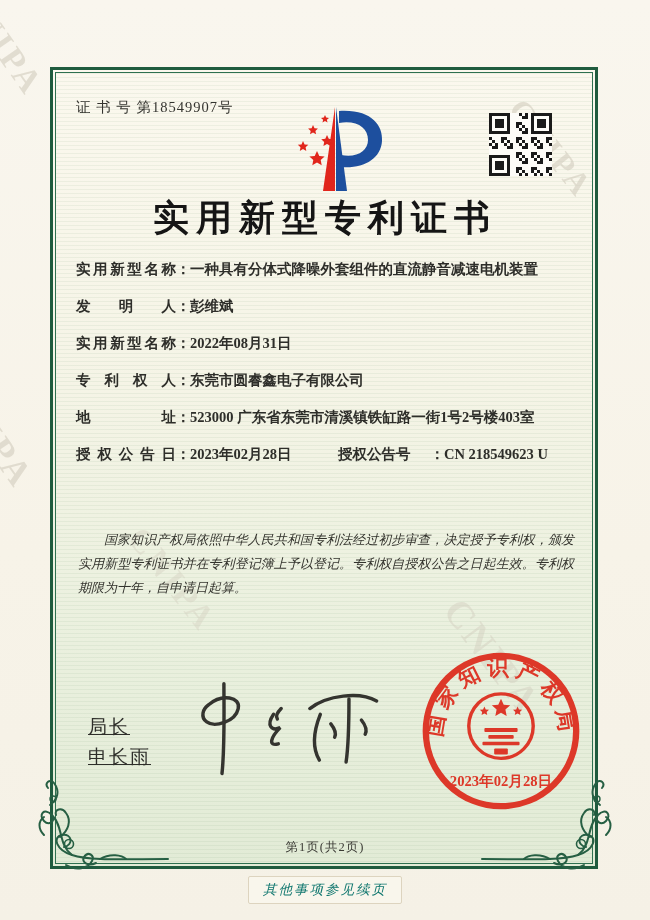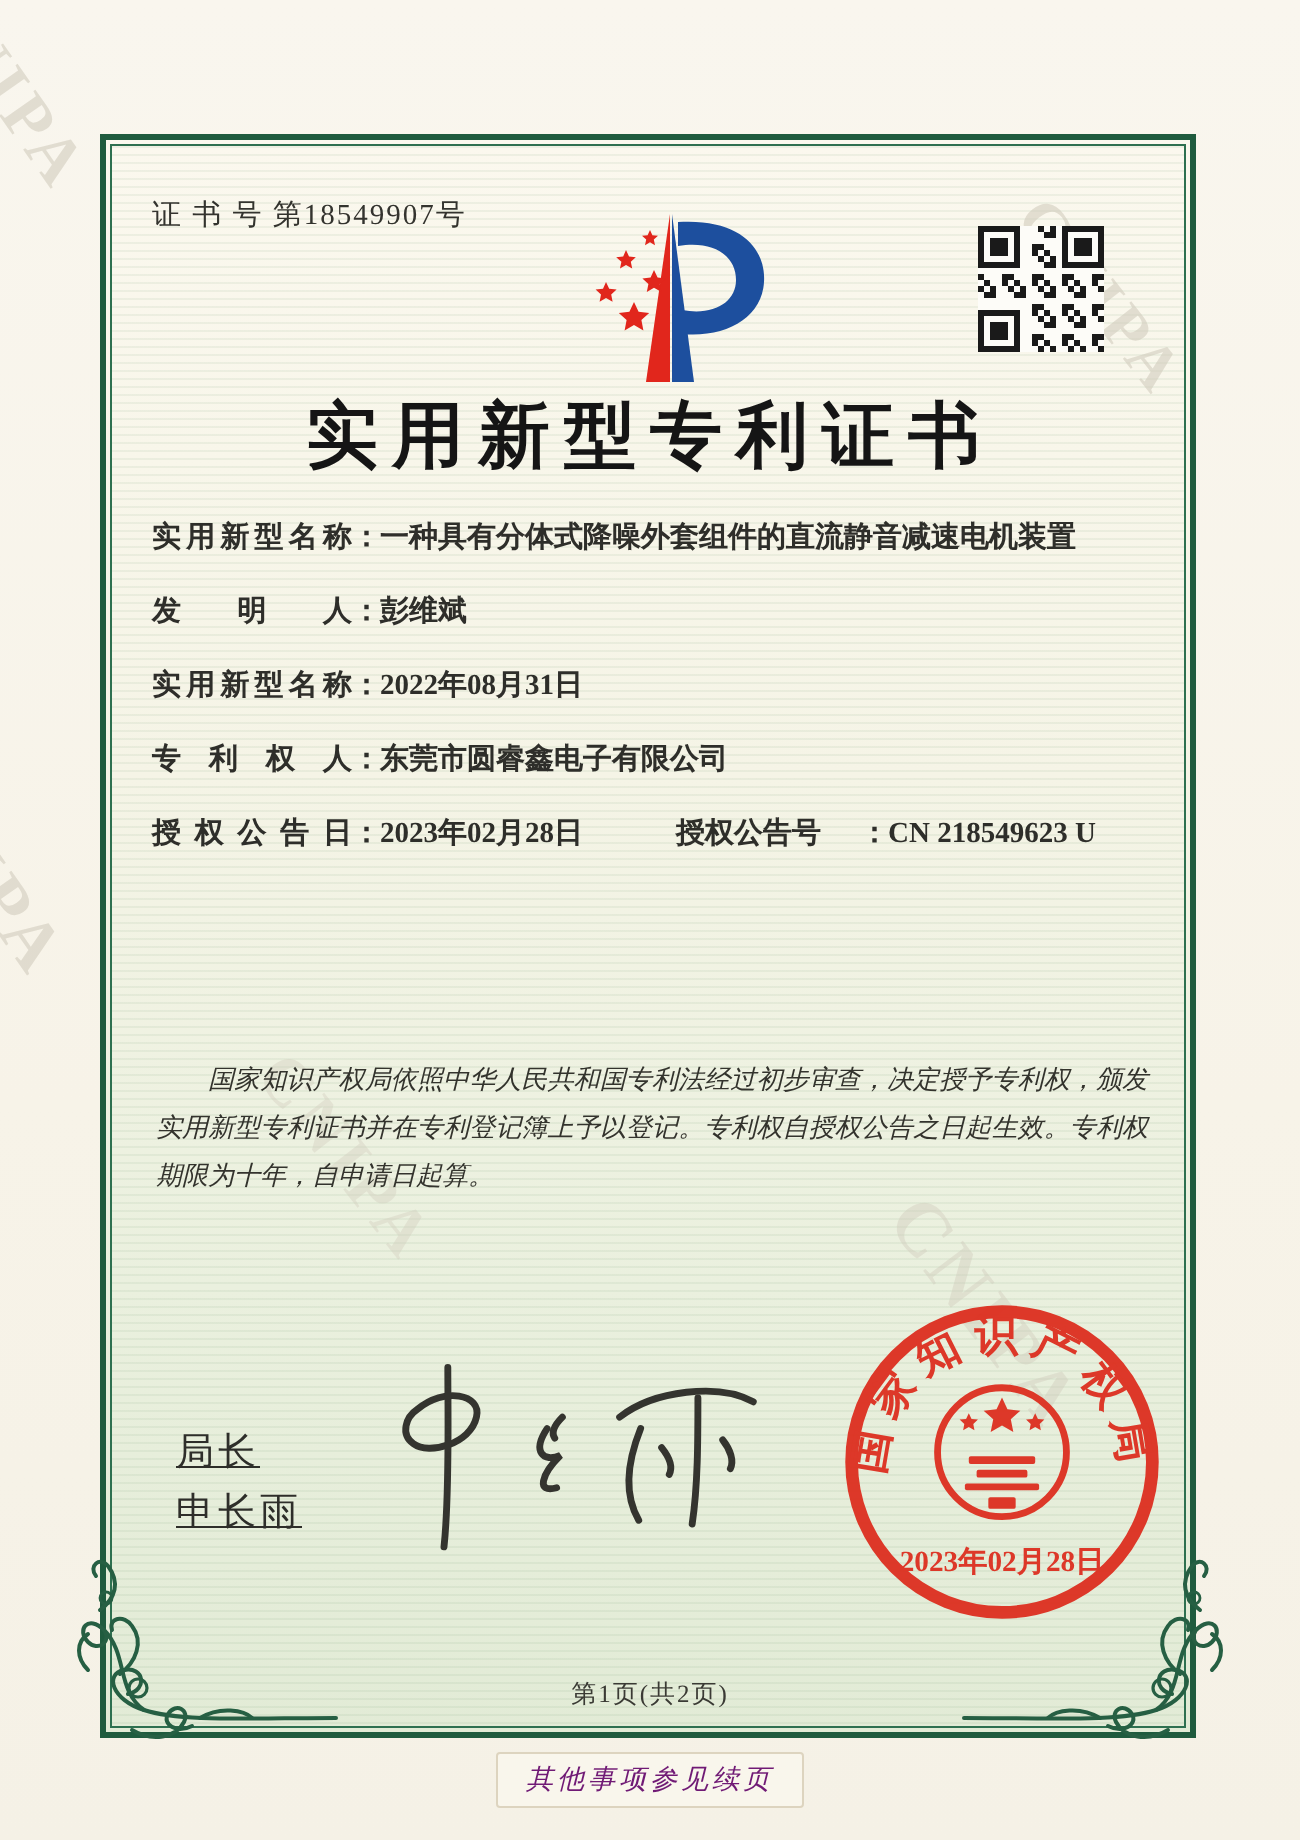--- a/index.html
+++ b/index.html
@@ -40,21 +40,21 @@
 
   .paras{position:absolute;left:78px;top:528px;width:496px;font-size:13px;line-height:1.85;font-style:italic;color:#33332d;text-align:justify;}
   .paras p{margin:0 0 6px 0;text-indent:2em;}
 
   .director{position:absolute;left:88px;top:712px;font-size:19px;color:#2e2e2a;line-height:30px;letter-spacing:2px;text-decoration:underline;}
   .signature{position:absolute;left:180px;top:678px;}
 
   .seal{position:absolute;left:418px;top:648px;opacity:.93;}
 
   .page-no{position:absolute;left:0;top:839px;width:650px;text-align:center;font-size:12.5px;color:#3a3a34;letter-spacing:1px;}
-  .cont-note{position:absolute;left:50%;top:876px;transform:translateX(-50%);font-size:13.5px;font-style:italic;color:#701a75;letter-spacing:2px;
+  .cont-note{position:absolute;left:50%;top:876px;transform:translateX(-50%);font-size:13.5px;font-style:italic;color:#0f766e;letter-spacing:2px;
     border:1px solid #ddd4bf;background:#f9f6ec;padding:4px 14px;border-radius:2px;}
 </style>
 </head>
 <body>
 
 <div id="page">
 
   <div class="wm" style="left:-18px;top:-18px;font-size:34px;transform:rotate(55deg);">CNIPA</div>
   <div class="wm" style="left:530px;top:92px;font-size:32px;transform:rotate(52deg);">CNIPA</div>
   <div class="wm" style="left:-30px;top:368px;font-size:36px;transform:rotate(55deg);">CNIPA</div>
@@ -221,20 +221,23 @@
       </div>
       <div class="row">
         <span class="lbl">发明人</span><span class="colon">：</span><span class="val">彭维斌</span>
       </div>
       <div class="row">
         <span class="lbl">实用新型名称</span><span class="colon">：</span><span class="val">2022年08月31日</span>
       </div>
       <div class="row">
         <span class="lbl">专利权人</span><span class="colon">：</span><span class="val">东莞市圆睿鑫电子有限公司</span>
       </div>
+      <div class="row">
+        <span class="lbl">地址</span><span class="colon">：</span><span class="val">523000 广东省东莞市清溪镇铁缸路一街1号2号楼403室</span>
+      </div>
       <div class="row grant">
         <span class="lbl">授权公告日</span><span class="colon">：</span><span class="val">2023年02月28日</span><span class="lbl2">授权公告号</span><span class="colon">：</span><span class="val2">CN 218549623 U</span>
       </div>
     </div>
 
     <div class="paras">
       <p>国家知识产权局依照中华人民共和国专利法经过初步审查，决定授予专利权，颁发实用新型专利证书并在专利登记簿上予以登记。专利权自授权公告之日起生效。专利权期限为十年，自申请日起算。</p>
     </div>
 
     <div class="director">

